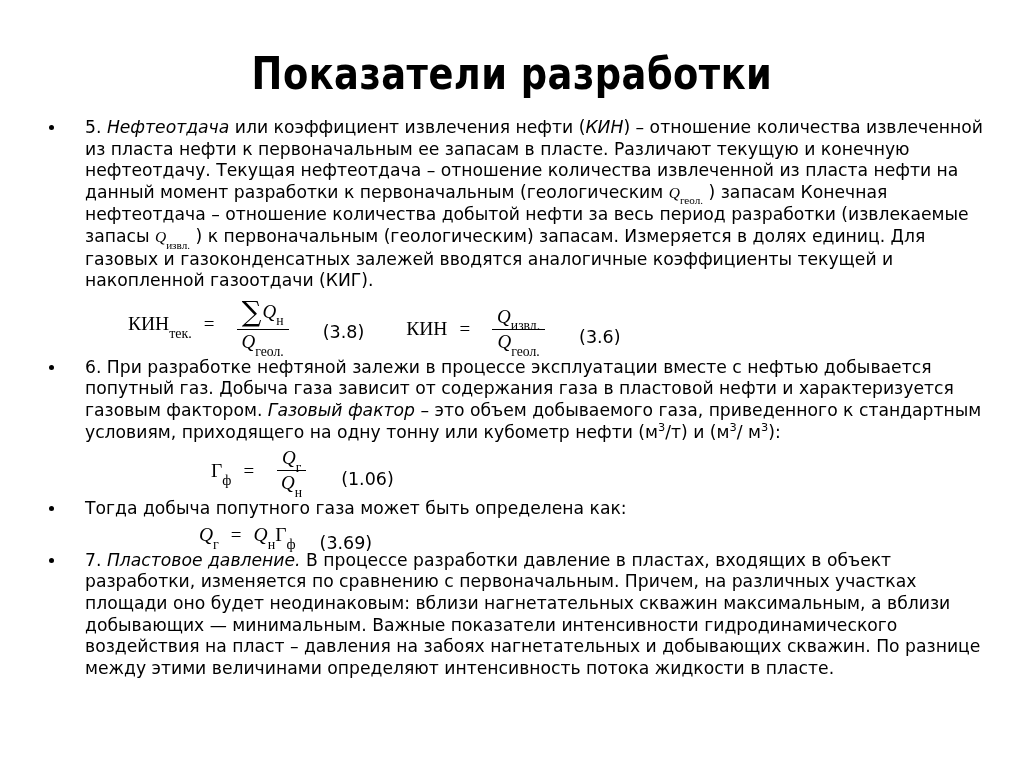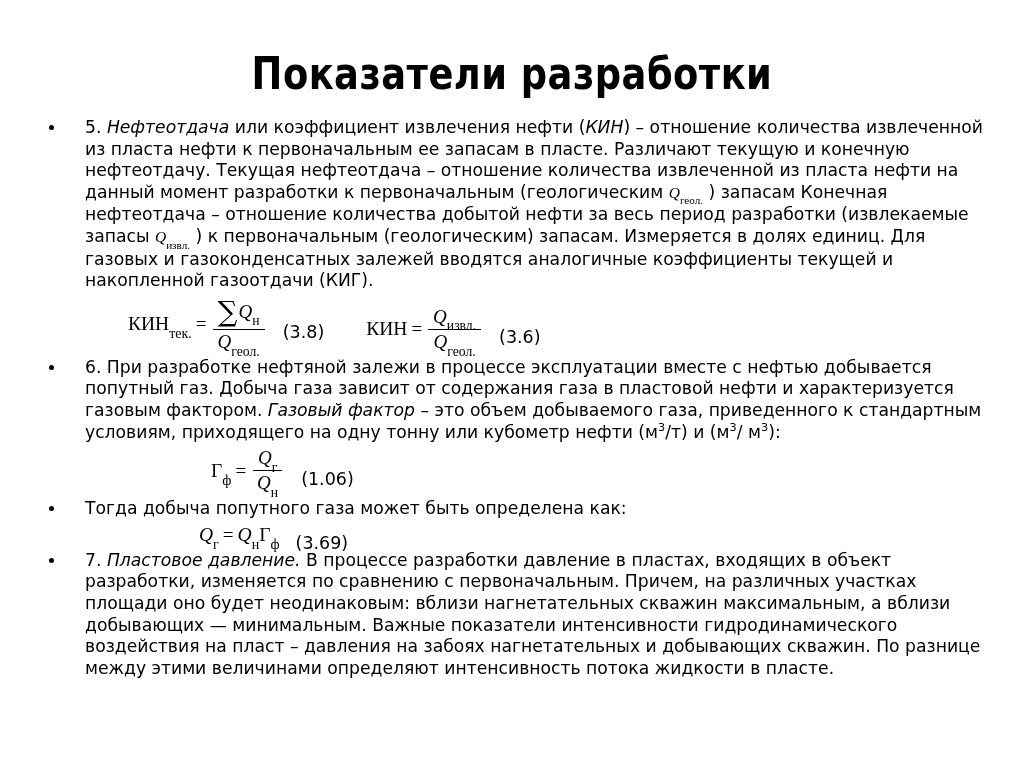--- a/index.html
+++ b/index.html
@@ -102,34 +102,35 @@
     white-space: nowrap;
     font-size: 15.5px;
   }
 
   .eq-block {
     display: inline-flex;
     align-items: center;
     font-family: "Liberation Serif", "DejaVu Serif", serif;
     font-size: 19px;
     white-space: nowrap;
+    gap: 8px;
   }
 
   .eq-lhs {
     font-family: "Liberation Serif", "DejaVu Serif", serif;
     font-size: 19.5px;
   }
   .eq-op { margin: 0 4px; font-size: 19px; }
 
   .frac {
     display: inline-flex;
     flex-direction: column;
     align-items: center;
     vertical-align: middle;
-    margin: 0 2px;
+    margin: 0 10px;
   }
   .frac > .num {
     padding: 0 5px 1px 5px;
     border-bottom: 1.4px solid #000;
     line-height: 1.16;
     white-space: nowrap;
   }
   .frac > .den {
     padding: 1px 5px 0 5px;
     line-height: 1.16;

